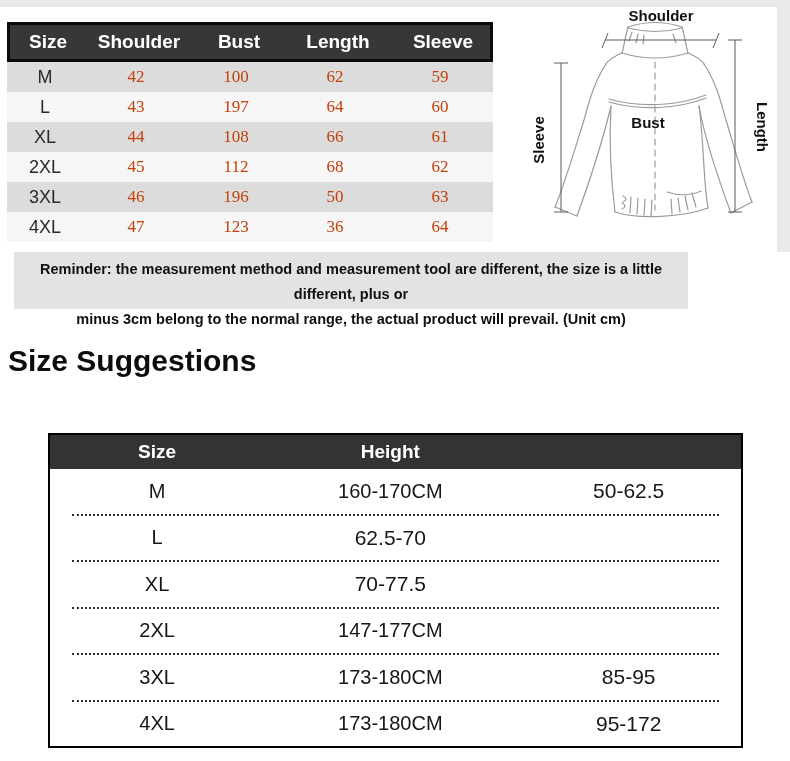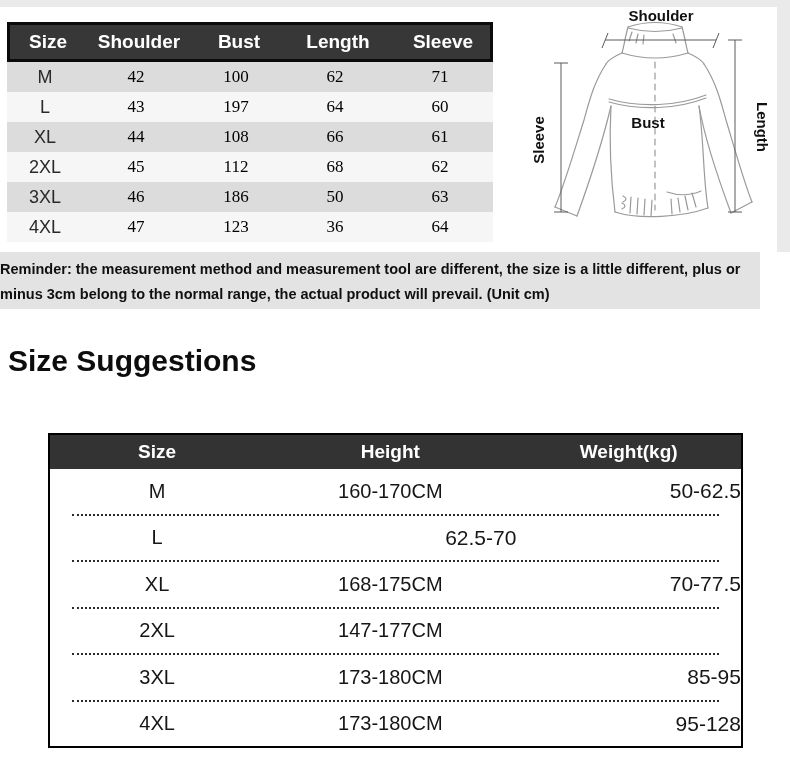--- a/index.html
+++ b/index.html
@@ -15,48 +15,48 @@
   .st-header{display:grid;grid-template-columns:76px 106px 94px 104px 106px;
              background:#373737;border:3px solid #0b0b0b;box-sizing:border-box;
              height:40px;align-items:center;}
   .st-header span{color:#fff;font-weight:bold;font-size:19px;text-align:center;}
   .st-row{display:grid;grid-template-columns:76px 106px 94px 104px 106px;
           height:30px;align-items:center;}
   .st-row.alt{background:#dcdcdc;}
   .st-row.light{background:#f6f6f6;}
   .st-row .sz{font-size:18px;text-align:center;color:#2a2a2a;}
   .st-row .num{font-family:"Liberation Serif",serif;font-size:17px;
-               text-align:center;color:#000000;}
+               text-align:center;color:#c2410c;}
 
   
   .diagram{position:absolute;left:495px;top:0;width:295px;height:252px;}
 
   
-  .reminder{position:absolute;left:0;top:252px;width:760px;height:57px;
-            background:#e3e3e3;}
+  .reminder{position:absolute;left:14px;top:252px;width:674px;height:57px;
+            background:#e3e3e3;text-align:center;}
   .reminder p{margin:0;font-size:14.5px;font-weight:600;color:#101010;
               line-height:25px;}
   .reminder p:first-child{margin-top:5px;}
 
   
   .suggest-title{position:absolute;left:8px;top:344px;width:790px;
                  text-align:left;font-size:30px;font-weight:bold;color:#0d0d0d;}
 
   
   .sg-table{position:absolute;left:48px;top:433px;width:695px;height:315px;
             border:2px solid #000;box-sizing:border-box;background:#fff;
             display:flex;flex-direction:column;}
   .sg-header{display:grid;grid-template-columns:31% 36.5% 32.5%;
              background:#333333;height:34px;flex:0 0 34px;align-items:center;}
   .sg-header span{color:#fff;font-weight:bold;font-size:19px;text-align:center;}
   .sg-body{flex:1;display:flex;flex-direction:column;}
   .sg-row{flex:1;display:grid;grid-template-columns:31% 36.5% 32.5%;
           align-items:center;}
   .sg-row span{text-align:center;font-size:20px;color:#161616;}
-  .sg-row .wt{font-size:21px;text-align:right;}
+  .sg-row .wt{font-size:21px;}
   .sg-sep{height:0;border-top:2px dotted #2a2a2a;margin:0 22px;flex:0 0 auto;}
 </style>
 </head>
 <body>
 
 <div class="strip strip-top"></div>
 <div class="strip strip-right"></div>
 
 <div class="size-table">
   <div class="st-header">
@@ -64,21 +64,21 @@
     <span>Shoulder</span>
     <span>Bust</span>
     <span>Length</span>
     <span>Sleeve</span>
   </div>
   <div class="st-row alt">
     <span class="sz">M</span>
     <span class="num">42</span>
     <span class="num">100</span>
     <span class="num">62</span>
-    <span class="num">71</span>
+    <span class="num">59</span>
   </div>
   <div class="st-row light">
     <span class="sz">L</span>
     <span class="num">43</span>
     <span class="num">197</span>
     <span class="num">64</span>
     <span class="num">60</span>
   </div>
   <div class="st-row alt">
     <span class="sz">XL</span>
@@ -90,21 +90,21 @@
   <div class="st-row light">
     <span class="sz">2XL</span>
     <span class="num">45</span>
     <span class="num">112</span>
     <span class="num">68</span>
     <span class="num">62</span>
   </div>
   <div class="st-row alt">
     <span class="sz">3XL</span>
     <span class="num">46</span>
-    <span class="num">186</span>
+    <span class="num">196</span>
     <span class="num">50</span>
     <span class="num">63</span>
   </div>
   <div class="st-row light">
     <span class="sz">4XL</span>
     <span class="num">47</span>
     <span class="num">123</span>
     <span class="num">36</span>
     <span class="num">64</span>
   </div>
@@ -181,50 +181,48 @@
   <p>Reminder: the measurement method and measurement tool are different, the size is a little different, plus or</p>
   <p>minus 3cm belong to the normal range, the actual product will prevail. (Unit cm)</p>
 </div>
 
 <div class="suggest-title">Size Suggestions</div>
 
 <div class="sg-table">
   <div class="sg-header">
     <span>Size</span>
     <span>Height</span>
-    <span>Weight(kg)</span>
   </div>
   <div class="sg-body">
     <div class="sg-row">
       <span>M</span>
       <span>160-170CM</span>
       <span class="wt">50-62.5</span>
     </div>
     <div class="sg-sep"></div>
     <div class="sg-row">
       <span>L</span>
       <span class="wt">62.5-70</span>
     </div>
     <div class="sg-sep"></div>
     <div class="sg-row">
       <span>XL</span>
-      <span>168-175CM</span>
       <span class="wt">70-77.5</span>
     </div>
     <div class="sg-sep"></div>
     <div class="sg-row">
       <span>2XL</span>
       <span>147-177CM</span>
     </div>
     <div class="sg-sep"></div>
     <div class="sg-row">
       <span>3XL</span>
       <span>173-180CM</span>
       <span class="wt">85-95</span>
     </div>
     <div class="sg-sep"></div>
     <div class="sg-row">
       <span>4XL</span>
       <span>173-180CM</span>
-      <span class="wt">95-128</span>
+      <span class="wt">95-172</span>
     </div>
   </div>
 </div>
 
 </body></html>

